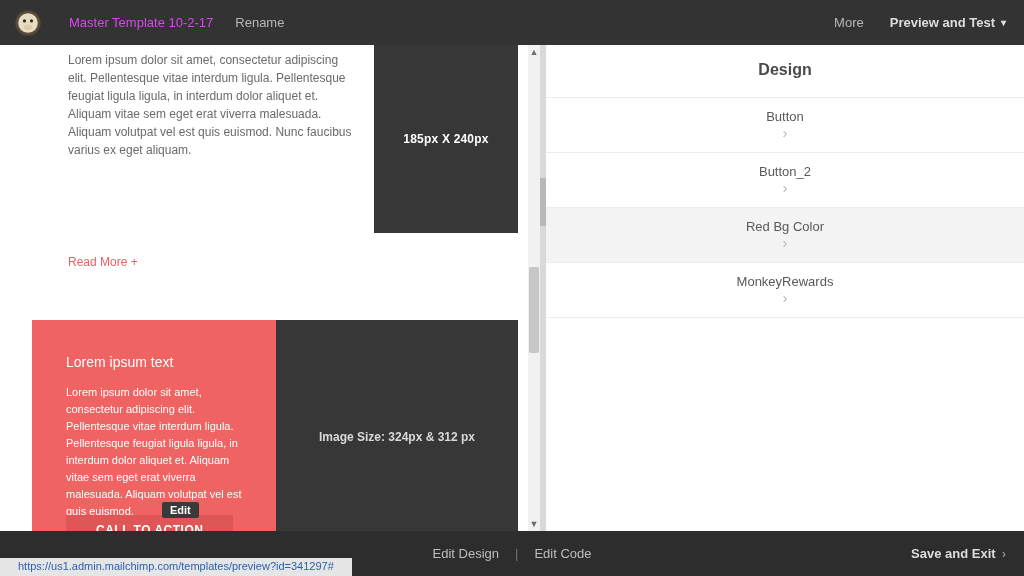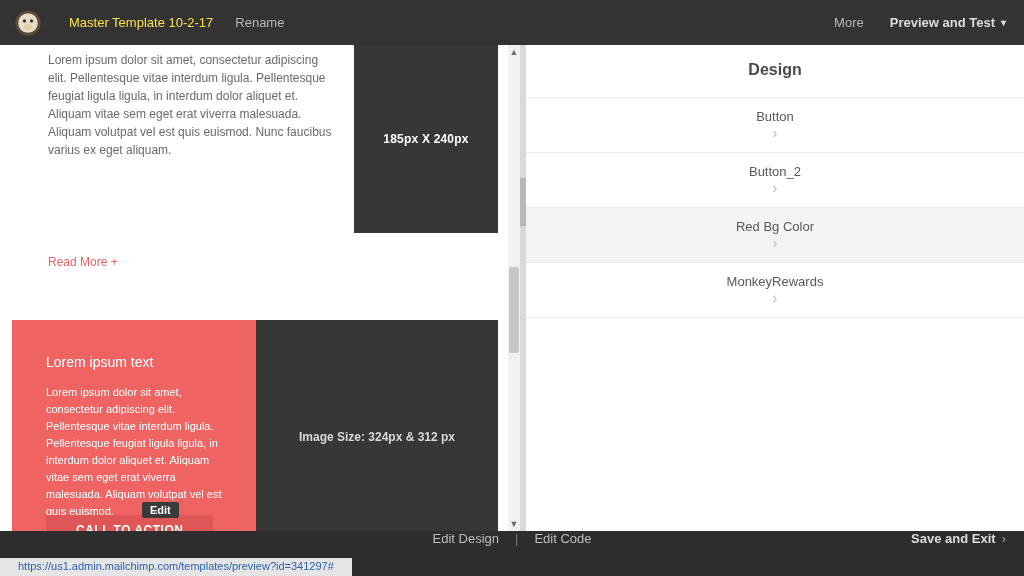--- a/index.html
+++ b/index.html
@@ -1,28 +1,28 @@
 <!DOCTYPE html>
 <html><head>
 <meta charset="utf-8">
 <style>
 * { margin: 0; padding: 0; box-sizing: border-box; font-family: "Helvetica Neue", Helvetica, Arial, sans-serif; }
 html, body { width: 1024px; height: 576px; overflow: hidden; background: #fff; }
 
 .topbar { height: 45px; background: #333; color: #b7b7b7; display: flex; align-items: center; font-size: 13px; }
 .topbar .logo { width: 55px; height: 45px; display: flex; align-items: center; justify-content: center; }
 .topbar .logo svg { width: 28px; height: 28px; }
-.topbar .title { padding: 0 14px; color: #fde047; }
+.topbar .title { padding: 0 14px; color: #d946ef; }
 .topbar .rename { padding: 0 8px; color: #b7b7b7; cursor: pointer; }
 .topbar .spacer { flex: 1; }
 .topbar .help { padding: 0 16px; color: #b7b7b7; cursor: pointer; }
 .topbar .preview { padding: 0 18px 0 10px; color: #ddd; font-weight: 600; cursor: pointer; display: flex; align-items: center; gap: 6px; }
 .topbar .preview .chev { font-size: 10px; }
 
-.workspace { display: flex; height: 486px; }
+.workspace { display: flex; height: 486px; padding-left: 20px; }
 
 .canvascol { width: 520px; height: 100%; position: relative; background: #fff; }
 .canvasscroll { width: 508px; height: 100%; overflow-y: hidden; padding: 0 0 0 12px; }
 .scrollbar { position: absolute; right: 0; top: 0; width: 12px; height: 100%; background: #f1f1f1; }
 .scrollbar .up { position: absolute; top: 0; left: 0; width: 12px; height: 14px; font-size: 9px; text-align: center; color: #6b6b6b; line-height: 14px; }
 .scrollbar .down { position: absolute; bottom: 0; left: 0; width: 12px; height: 14px; font-size: 9px; text-align: center; color: #6b6b6b; line-height: 14px; }
 .scrollbar .thumb { position: absolute; left: 1px; width: 10px; background: #c7c7c7; border-radius: 2px; }
 
 .card1 { width: 486px; background: #fff; padding: 0 0 18px 0; }
 .card1-row { display: flex; gap: 18px; }
@@ -43,21 +43,21 @@
 .dragbar::before { content:""; position:absolute; left:0; top:133px; width:6px; height:48px; background:#b8b8b8; }
 
 .sidepanel { flex: 1; background: #fff; display: flex; flex-direction: column; }
 .panel-title { text-align: center; font-size: 16px; font-weight: 600; color: #4a4a4a; padding: 16px 0 18px; }
 .style-list { }
 .style-item { display: flex; align-items: center; justify-content: space-between; padding: 11px 18px; border-top: 1px solid #ececec; color: #595959; font-size: 13px; cursor: pointer; flex-direction: column; }
 .style-item:last-child { border-bottom: 1px solid #ececec; }
 .style-item .chev { color: #b7b7b7; font-size: 15px; }
 .style-item.selected { background: #f3f3f3; }
 
-.bottombar { height: 45px; background: #2d2d2d; color: #bdbdbd; display: flex; align-items: flex-start; font-size: 13px; position: relative; }
+.bottombar { height: 45px; background: #2d2d2d; color: #bdbdbd; display: flex; align-items: center; font-size: 13px; position: relative; }
 .bottombar .center { position: absolute; left: 50%; transform: translateX(-50%); display: flex; align-items: center; gap: 16px; }
 .bottombar .center .sep { color: #777; }
 .bottombar .center span.link { cursor: pointer; }
 .bottombar .save { margin-left: auto; padding: 0 18px; color: #ddd; font-weight: 600; cursor: pointer; display: flex; align-items: center; gap: 6px; }
 .bottombar .save .chev { color: #888; font-size: 13px; }
 .statusurl { position: absolute; left: 0; bottom: 0; height: 18px; background: #e5e5e5; color: #2b5fb0; font-size: 11px; padding: 2px 18px; font-family: sans-serif; }
 </style>
 </head>
 <body>
 

